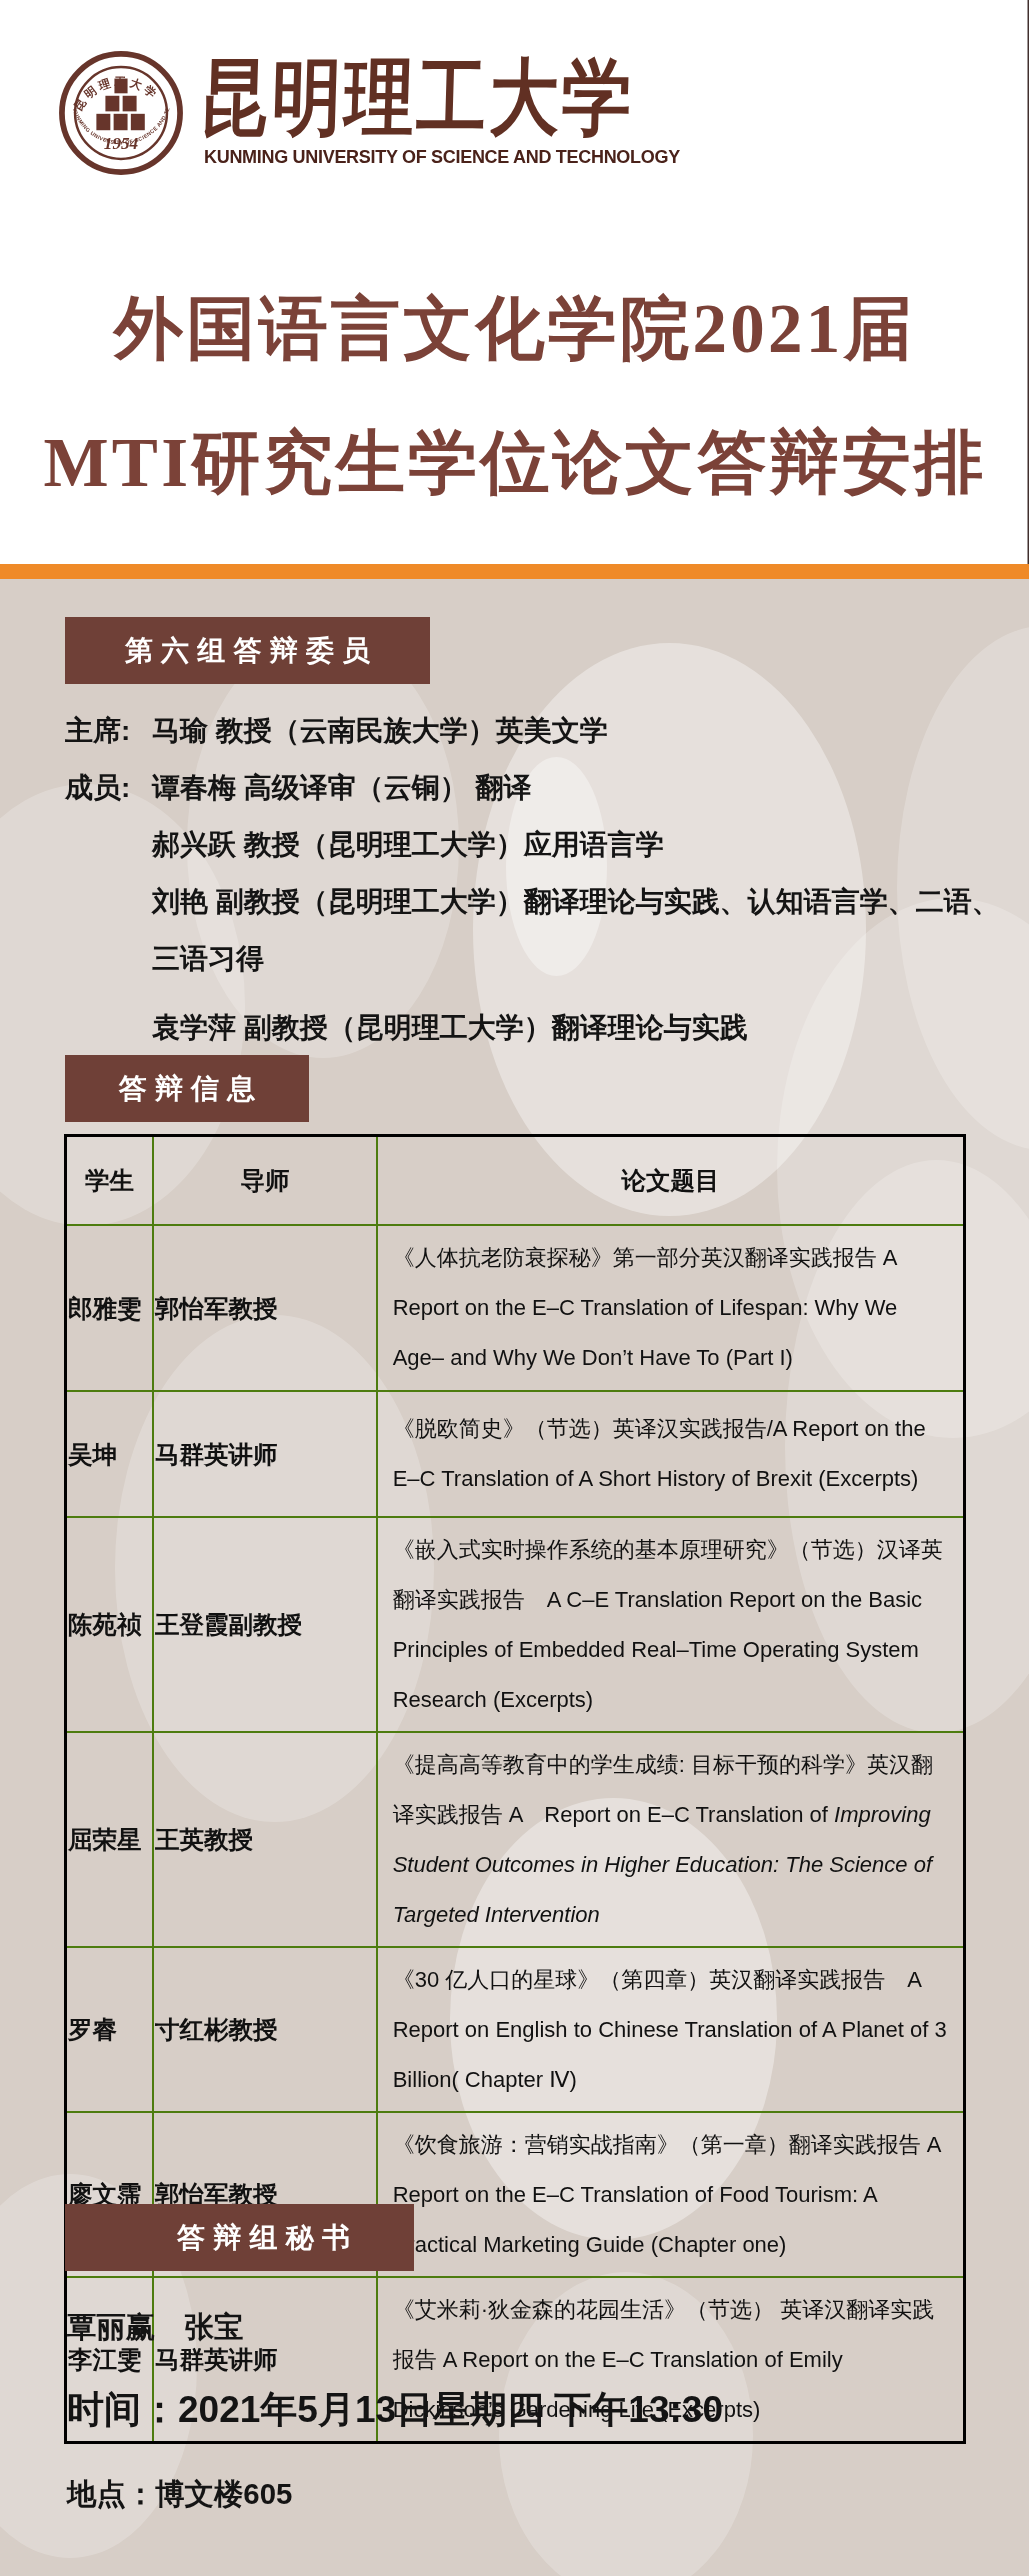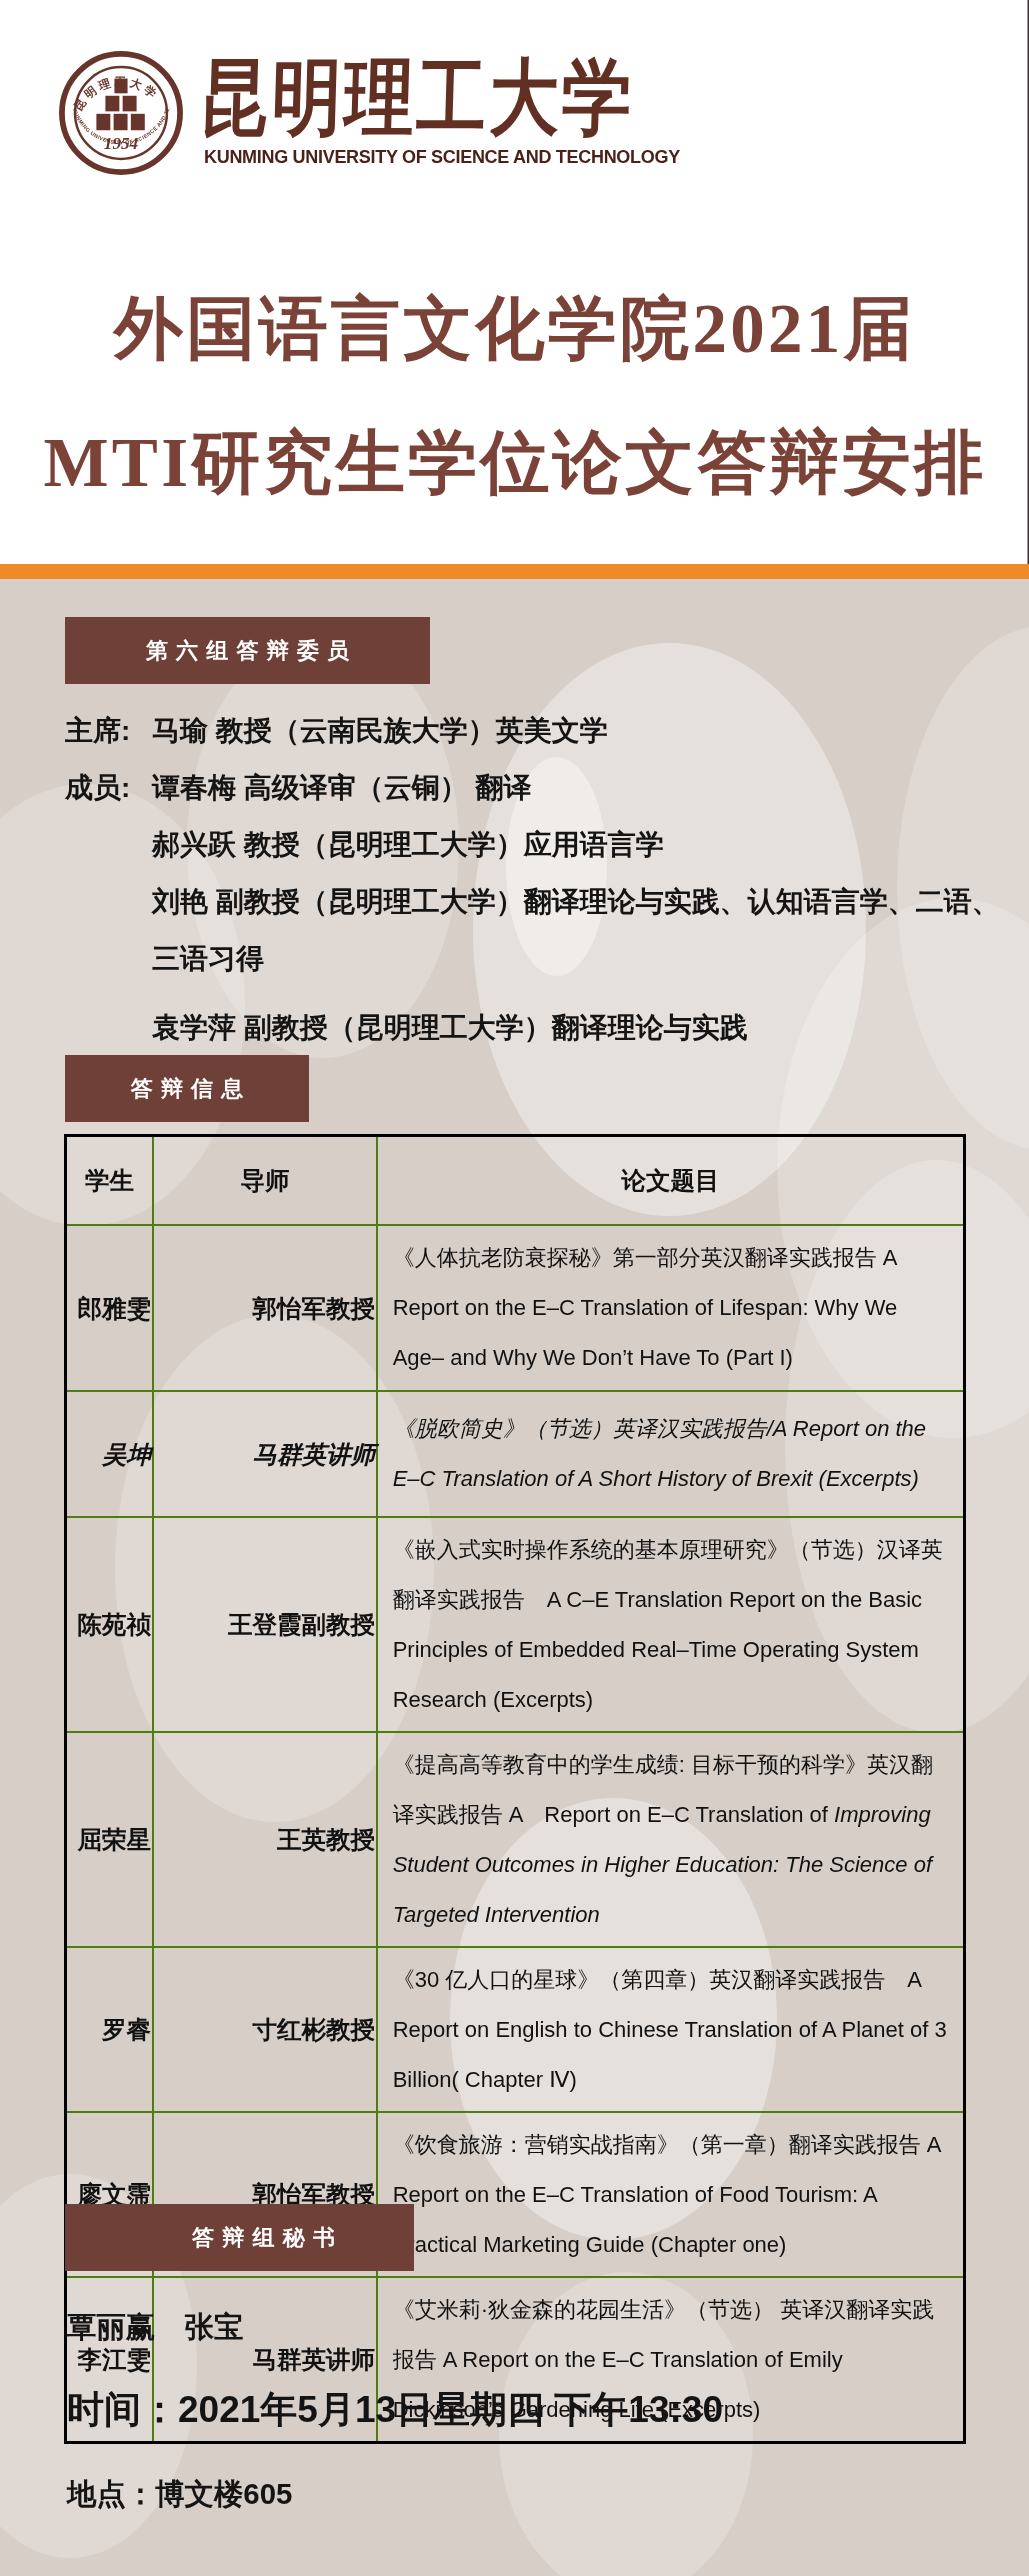--- a/index.html
+++ b/index.html
@@ -33,21 +33,21 @@
   .c6{left:777px;top:319px;width:352px;height:540px;}
   .c7{left:115px;top:736px;width:319px;height:507px;}
   .c8{left:450px;top:1219px;width:327px;height:442px;}
   .c9{left:785px;top:581px;width:303px;height:573px;}
   .c10{left:499px;top:1693px;width:254px;height:327px;}
   .c11{left:-57px;top:1595px;width:254px;height:384px;}
 
   .content{position:absolute;left:0;top:0;right:0;bottom:0;}
 
   .badge{position:absolute;left:65px;height:67px;background:#6F4037;color:#ffffff;
-         font-size:22px;font-weight:bold;letter-spacing:8.2px;display:flex;
+         font-size:28px;font-weight:bold;letter-spacing:8.2px;display:flex;
          align-items:center;justify-content:center;text-indent:8.2px;}
   .badge1{top:38px;width:365px;}
   .badge2{top:476px;width:244px;}
   .badge3{top:1625px;width:301px;padding-left:48px;}
 
   
   .committee{position:absolute;left:65px;top:123px;width:949px;color:#141414;
              font-size:28px;font-weight:bold;line-height:57px;}
   .c-row{display:flex;}
   .c-row.gap{margin-top:11.5px;}
@@ -56,25 +56,25 @@
 
   
   .info-table{position:absolute;left:64px;top:555px;width:902px;border-collapse:collapse;
               color:#111;}
   .info-table,．info-table th{}
   .info-table th,.info-table td{border:2px solid #4d7c0f;}
   .info-table{border:3.3px solid #000;}
   .info-table th{height:85px;font-size:24.5px;font-weight:bold;text-align:center;}
   .col-student{width:83px;}
   .col-advisor{width:220px;}
-  .cell-student,.cell-advisor{text-align:right;font-size:24.5px;font-weight:bold;}
+  .cell-student,.cell-advisor{text-align:left;font-size:24.5px;font-weight:bold;}
   .cell-title{font-size:22px;line-height:50px;padding:6.5px 14.7px;font-weight:normal;text-align:left;}
   .cell-title .it{font-style:italic;}
   tbody tr:nth-child(1) td{height:151px;}
-  tbody tr:nth-child(2) td{height:111px;font-style:italic;}
+  tbody tr:nth-child(2) td{height:111px;}
   tbody tr:nth-child(3) td{height:139px;}
   tbody tr:nth-child(4) td{height:139px;}
   tbody tr:nth-child(5) td{height:118px;}
   tbody tr:nth-child(6) td{height:133px;}
   tbody tr:nth-child(7) td{height:139px;}
 
   
   .sec-names{position:absolute;left:67px;top:1728px;font-size:29.4px;font-weight:bold;color:#141414;line-height:39px;}
   .sec-time{position:absolute;left:67px;top:1811px;font-size:37px;font-weight:bold;color:#141414;line-height:39px;}
   .sec-place{position:absolute;left:67px;top:1895px;font-size:29.4px;font-weight:bold;color:#141414;line-height:39px;}

